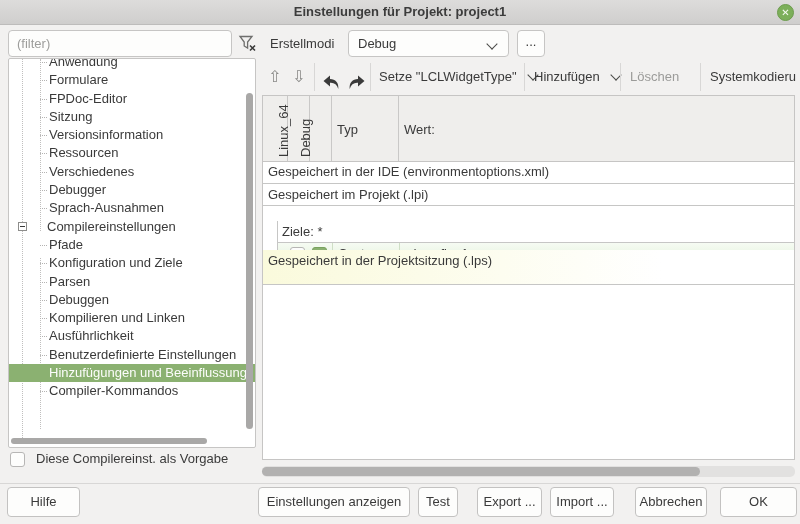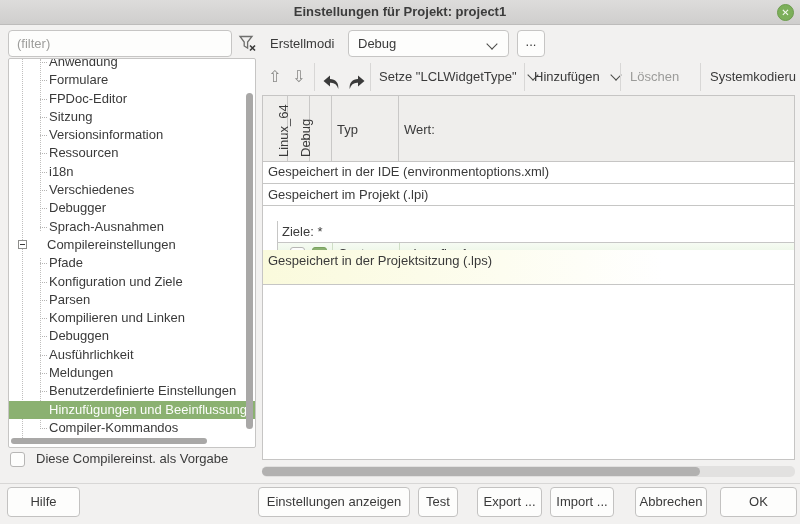--- a/index.html
+++ b/index.html
@@ -105,34 +105,32 @@
     <div class="vguide" style="left:13px;top:0;height:385px;"></div>
     <div class="vguide" style="left:31px;top:0;height:172px;"></div>
     <div class="vguide" style="left:31px;top:199px;height:171px;"></div>
     <div class="treerows">
       <div class="ti l2">Anwendung</div>
       <div class="ti l2">Formulare</div>
       <div class="ti l2">FPDoc-Editor</div>
       <div class="ti l2">Sitzung</div>
       <div class="ti l2">Versionsinformation</div>
       <div class="ti l2">Ressourcen</div>
-      <div class="ti l2">i18n</div>
       <div class="ti l2">Verschiedenes</div>
       <div class="ti l2">Debugger</div>
       <div class="ti l2">Sprach-Ausnahmen</div>
       <div class="ti l1">
         <span class="expander"></span><span>Compilereinstellungen</span>
       </div>
       <div class="ti l2">Pfade</div>
       <div class="ti l2">Konfiguration und Ziele</div>
       <div class="ti l2">Parsen</div>
+      <div class="ti l2">Debuggen</div>
       <div class="ti l2">Kompilieren und Linken</div>
-      <div class="ti l2">Debuggen</div>
       <div class="ti l2">Ausführlichkeit</div>
-      <div class="ti l2">Meldungen</div>
       <div class="ti l2">Benutzerdefinierte Einstellungen</div>
       <div class="ti l2 sel">Hinzufügungen und Beeinflussung</div>
       <div class="ti l2">Compiler-Kommandos</div>
     </div>
     <div class="tree-vscroll"></div>
     <div class="tree-hscroll"></div>
   </div>
 
   <span class="cb unchecked defaults-cb"></span>
   <div class="defaults-label">Diese Compilereinst. als Vorgabe</div>

